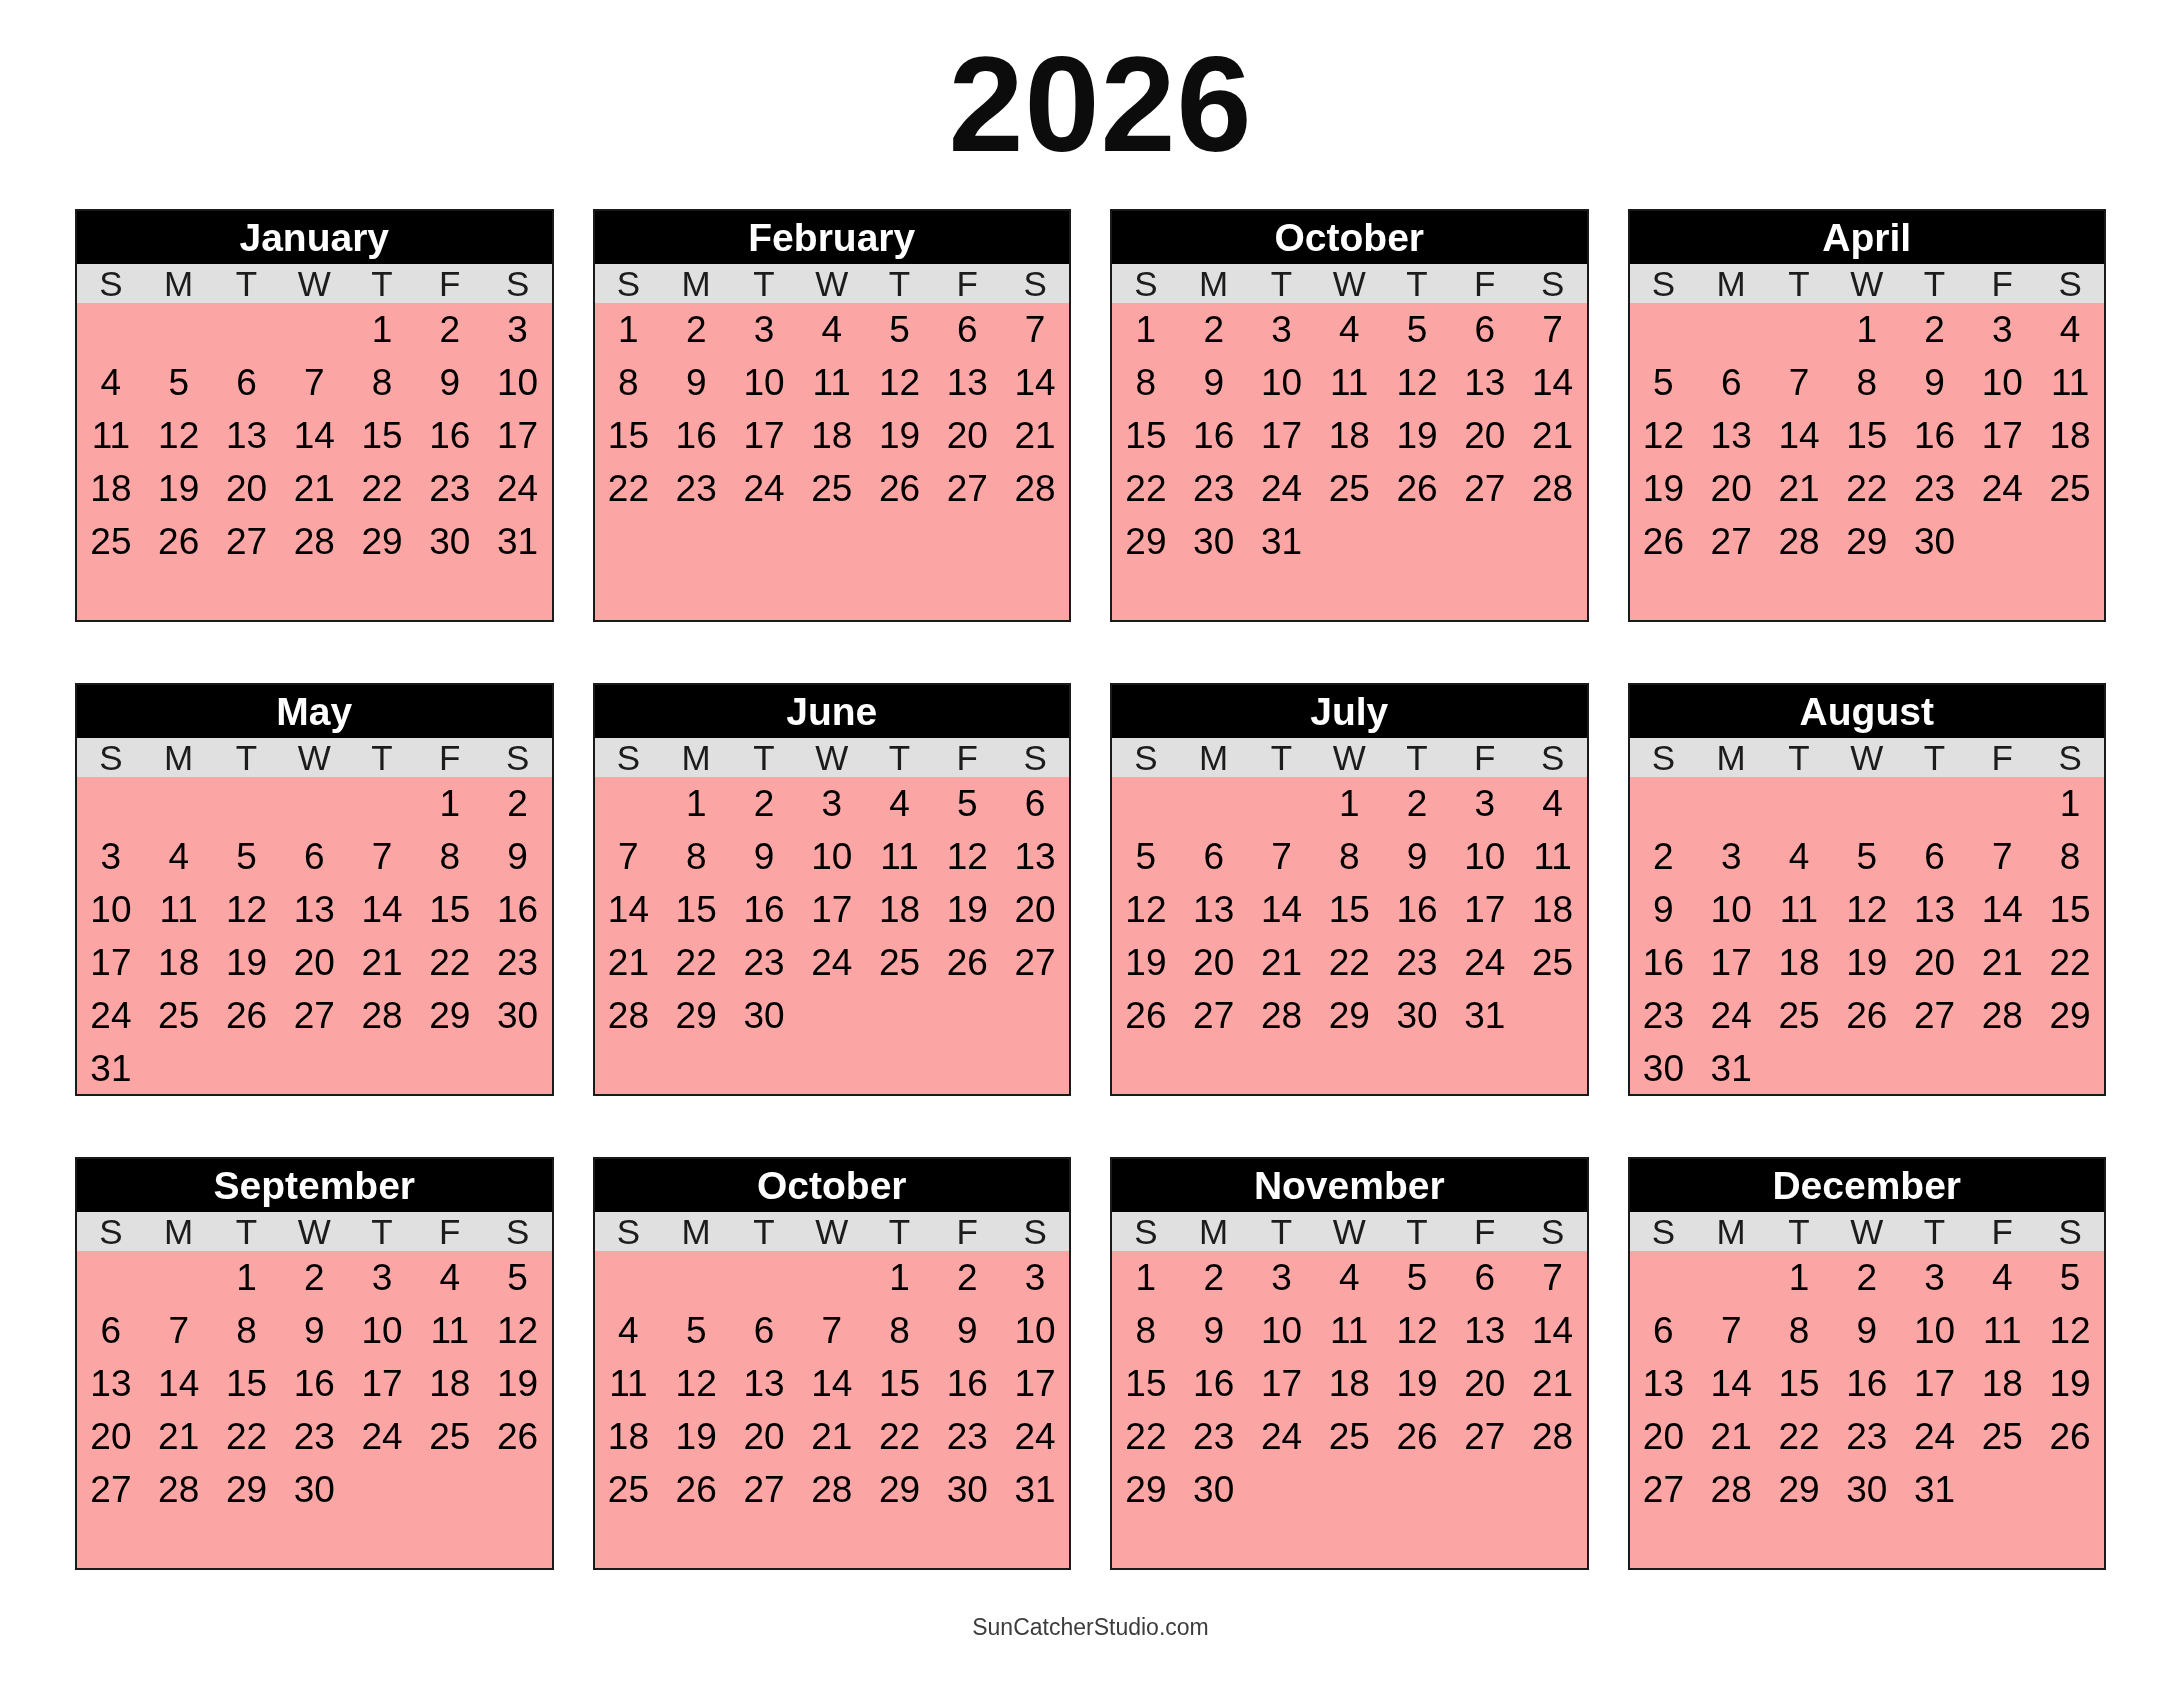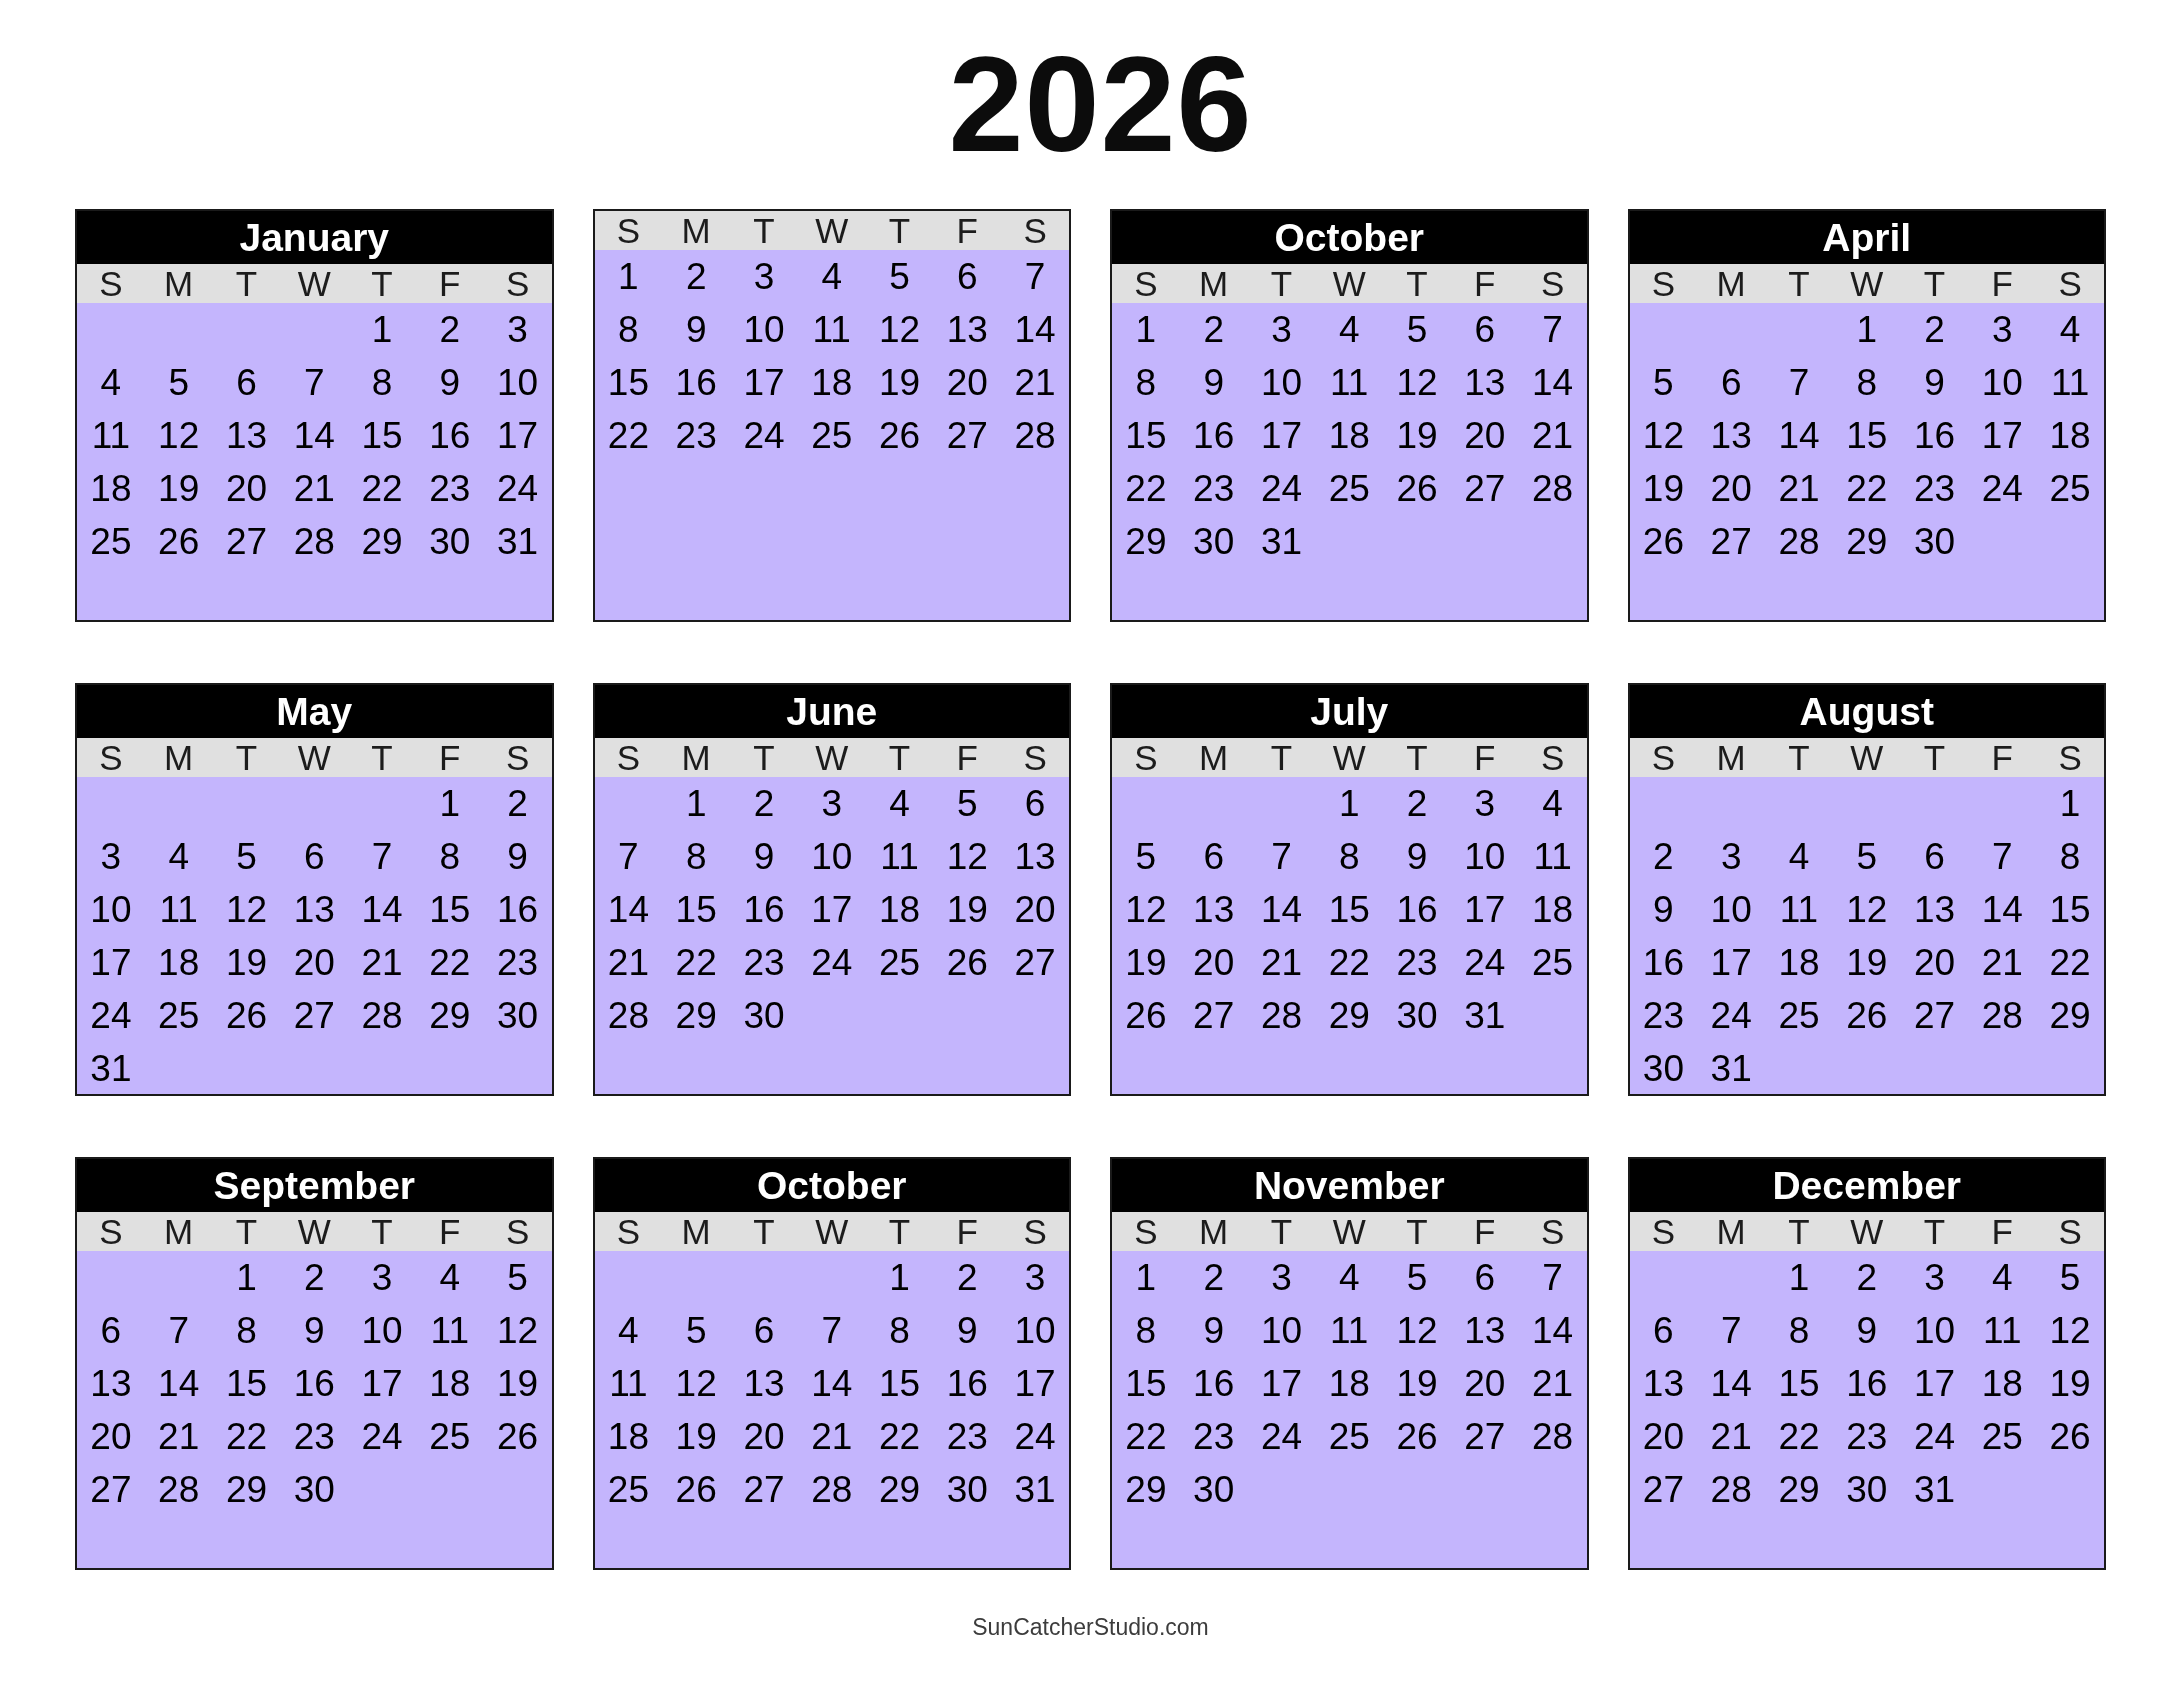--- a/index.html
+++ b/index.html
@@ -26,21 +26,21 @@
     column-gap: 39px;
     row-gap: 61px;
     padding: 0 75px;
     margin-top: 37px;
   }
   .month {
     border: 2.6px solid var(--border, #1a1a1a);
     height: 409px;
     display: flex;
     flex-direction: column;
-    background: #c4b5fd;
+    background: #fca5a5;
     box-sizing: content-box;
   }
   .month-header {
     background: var(--header-bg, #000000);
     color: var(--header-text, #ffffff);
     height: 53px;
     flex: 0 0 53px;
     display: flex;
     align-items: center;
     justify-content: center;
@@ -137,20 +137,21 @@
         <span class="day-cell"></span>
         <span class="day-cell"></span>
         <span class="day-cell"></span>
         <span class="day-cell"></span>
         <span class="day-cell"></span>
         <span class="day-cell"></span>
       </div>
   </section>
 
   <section class="month">
+    <div class="month-header">February</div>
     <div class="dow-row">
         <span class="dow">S</span>
         <span class="dow">M</span>
         <span class="dow">T</span>
         <span class="dow">W</span>
         <span class="dow">T</span>
         <span class="dow">F</span>
         <span class="dow">S</span>
       </div>
     <div class="days-grid">

